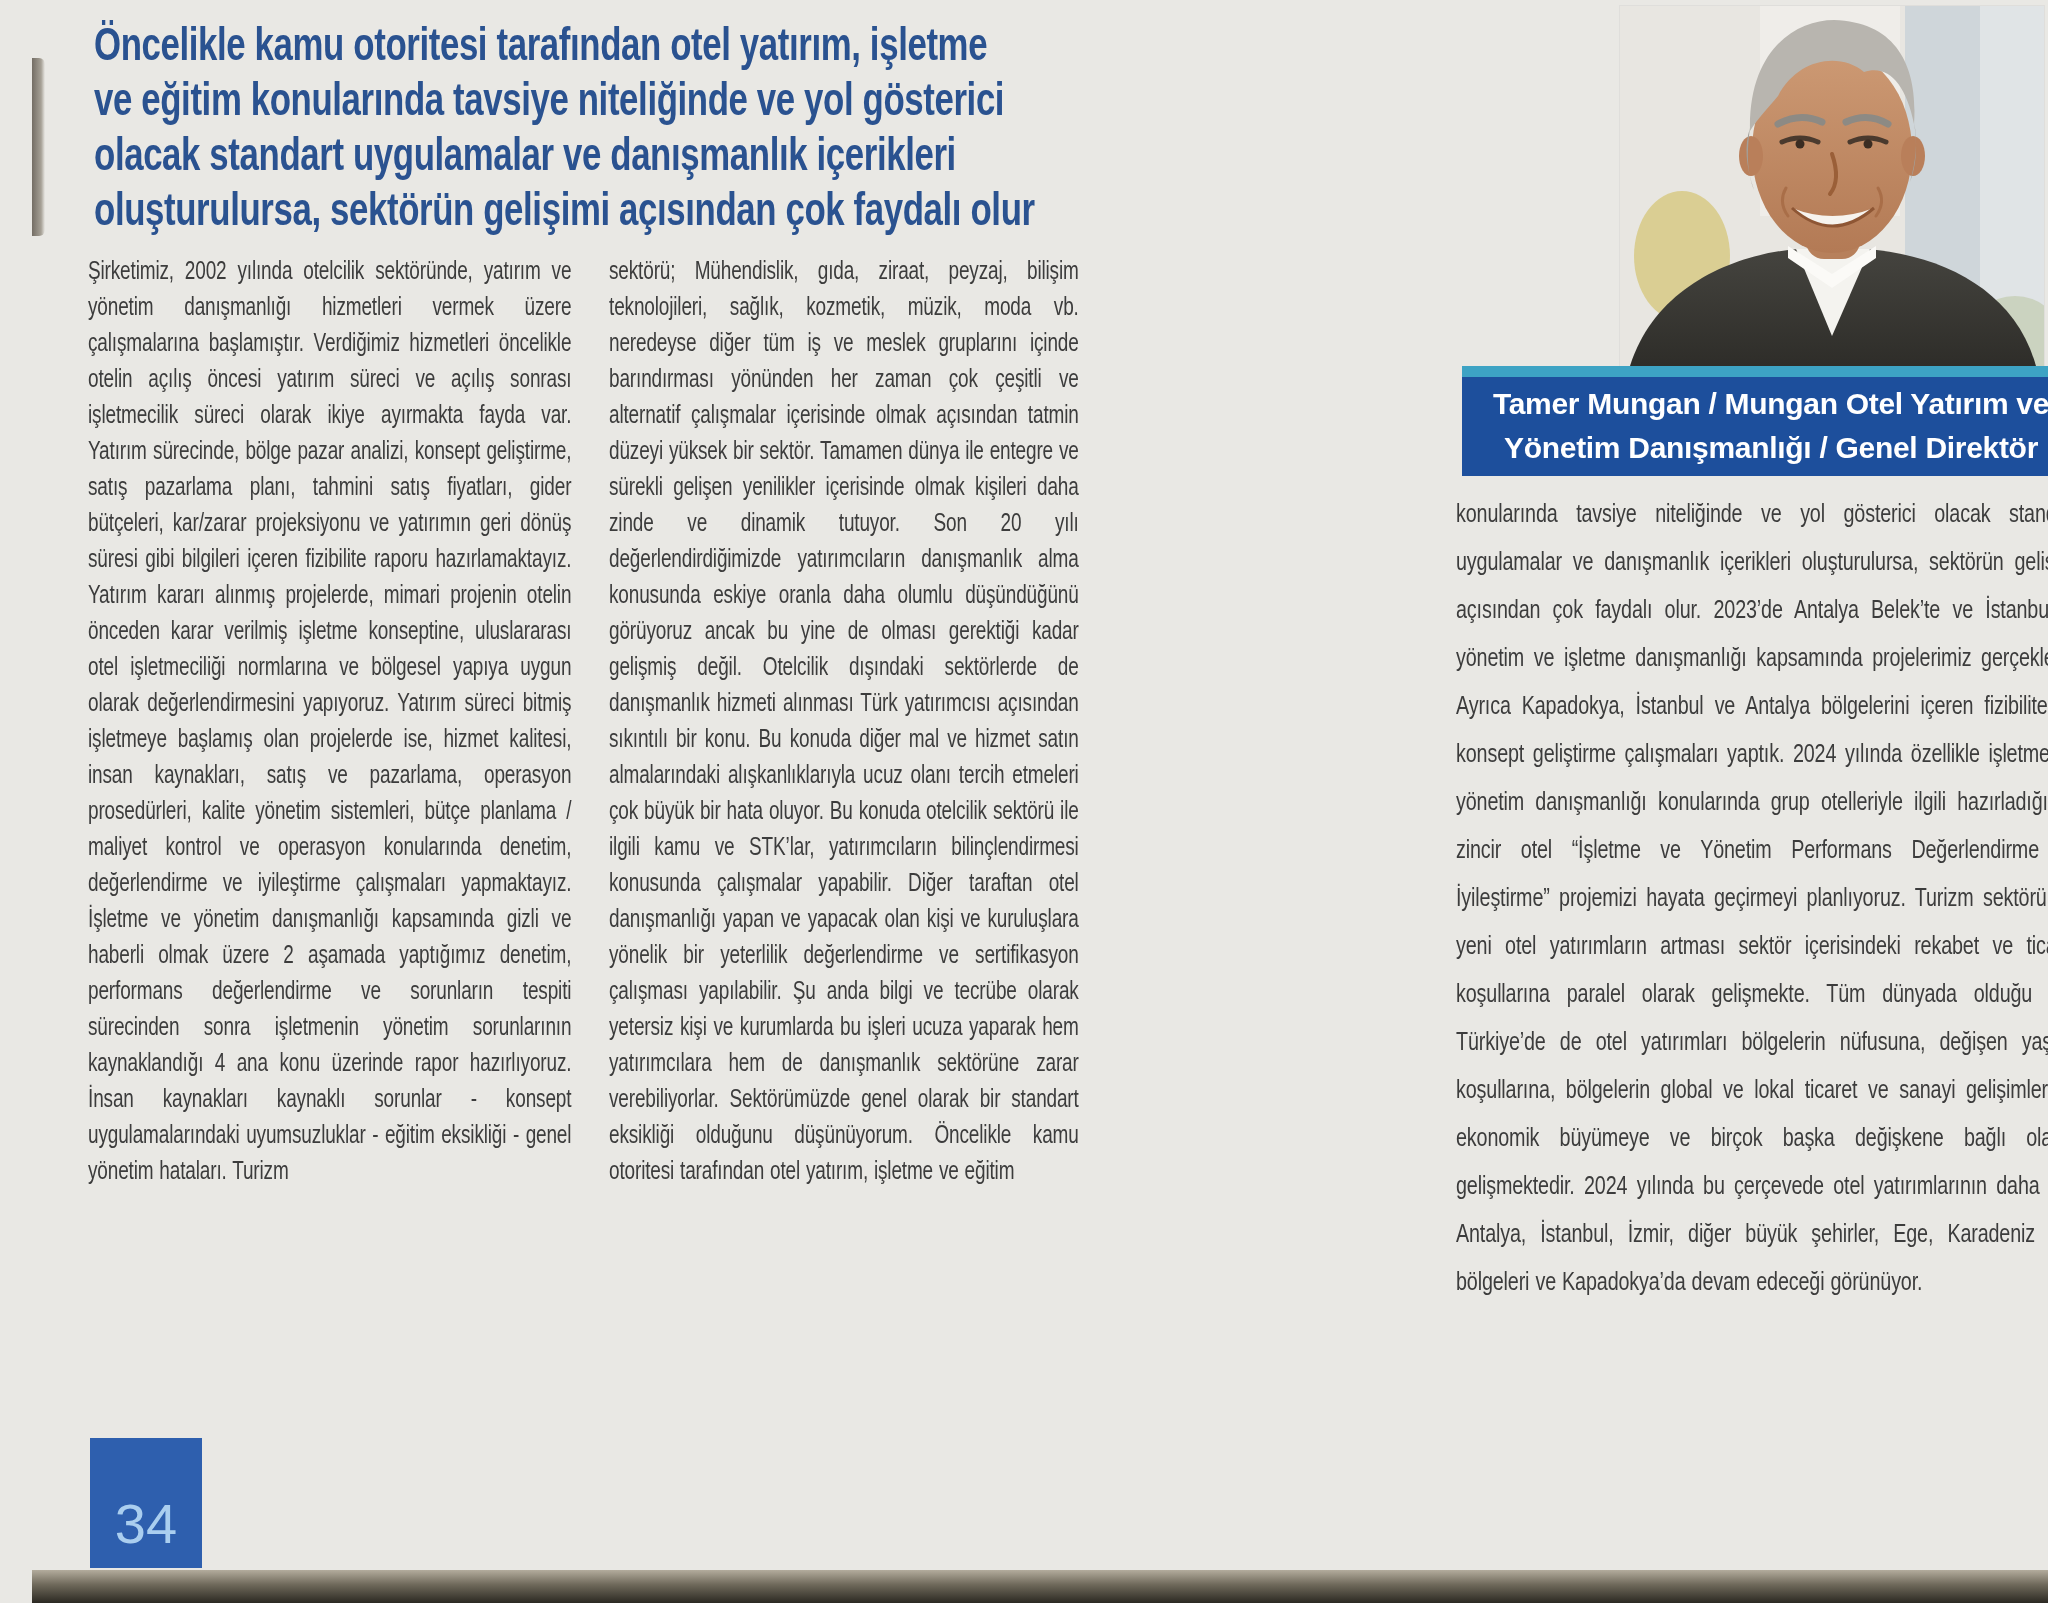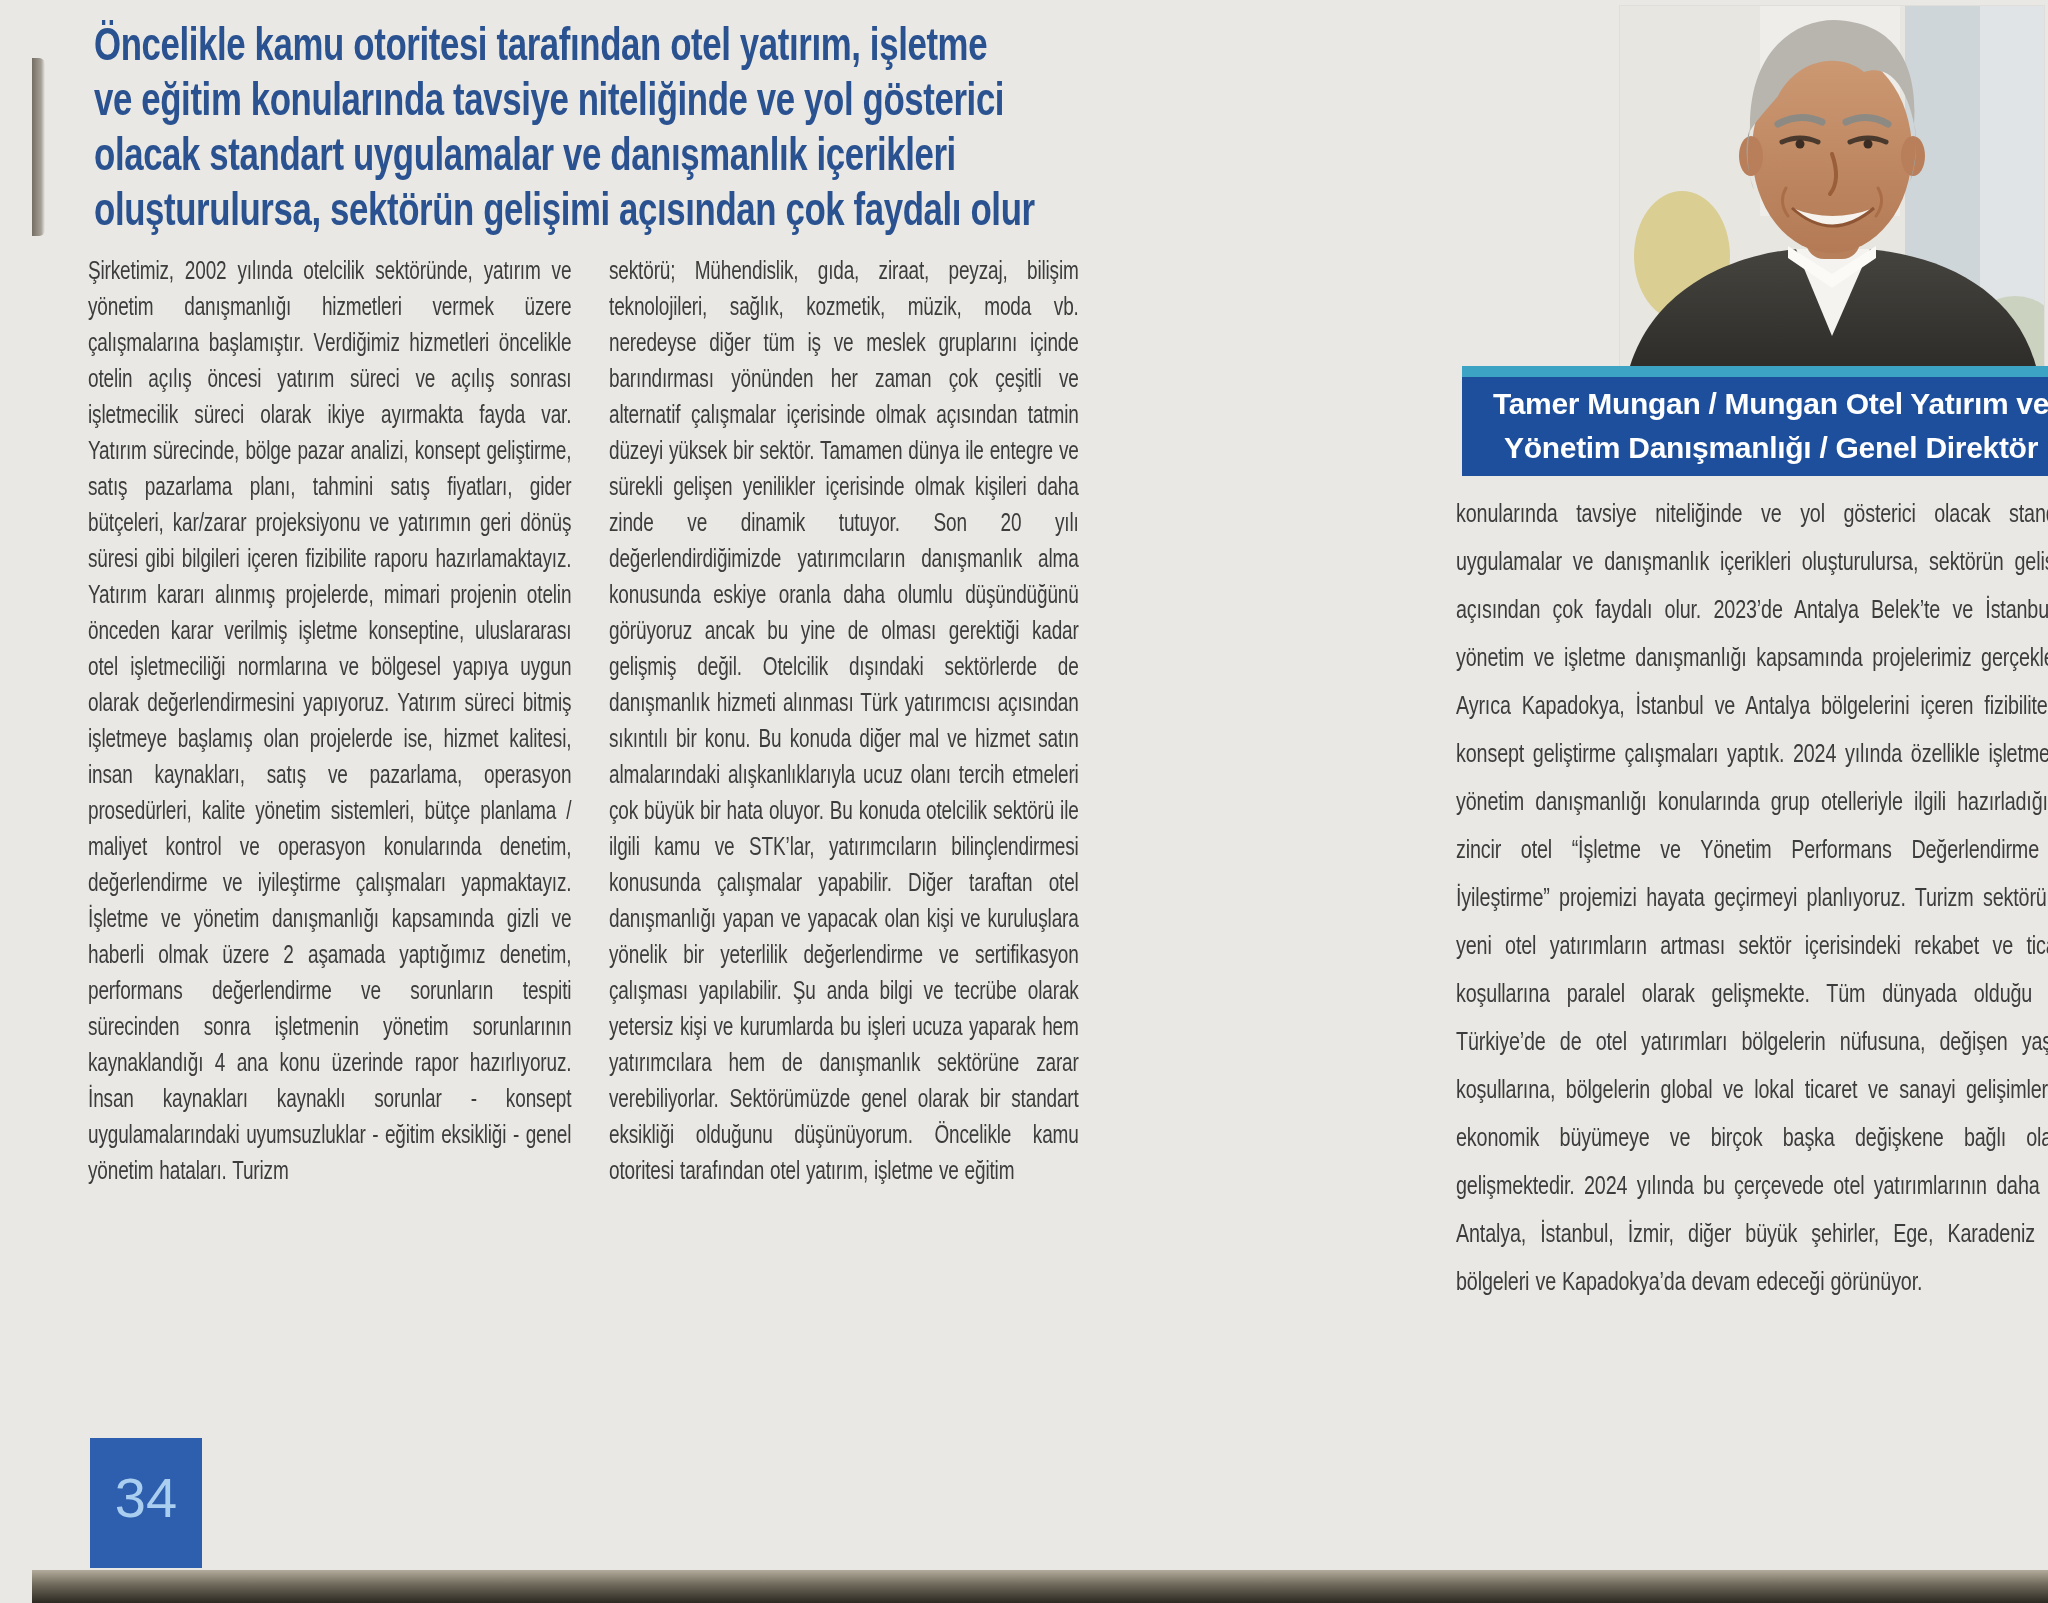--- a/index.html
+++ b/index.html
@@ -44,21 +44,21 @@
     position:absolute;left:1430px;top:366px;width:618px;height:110px;
     background:#1d4f9c;border-top:11px solid #3da3c4;
     box-sizing:border-box;
     color:#ffffff;font-weight:bold;font-size:30px;line-height:44px;
     text-align:center;padding-top:5px;
     letter-spacing:-0.3px;
   }
   .pagenum{
     position:absolute;left:58px;top:1438px;width:112px;height:130px;
     background:#2e5fae;
-    display:flex;align-items:center;justify-content:center;
+    display:flex;align-items:flex-end;justify-content:center;
     color:#aaceef;font-size:56px;padding-bottom:12px;box-sizing:border-box;
   }
   .bottom-band{
     position:absolute;left:0;top:1570px;width:2048px;height:33px;
     background:linear-gradient(to bottom,#b3ac9d 0%,#6e685a 45%,#2b2922 100%);
   }
 </style>
 </head>
 <body>
 

